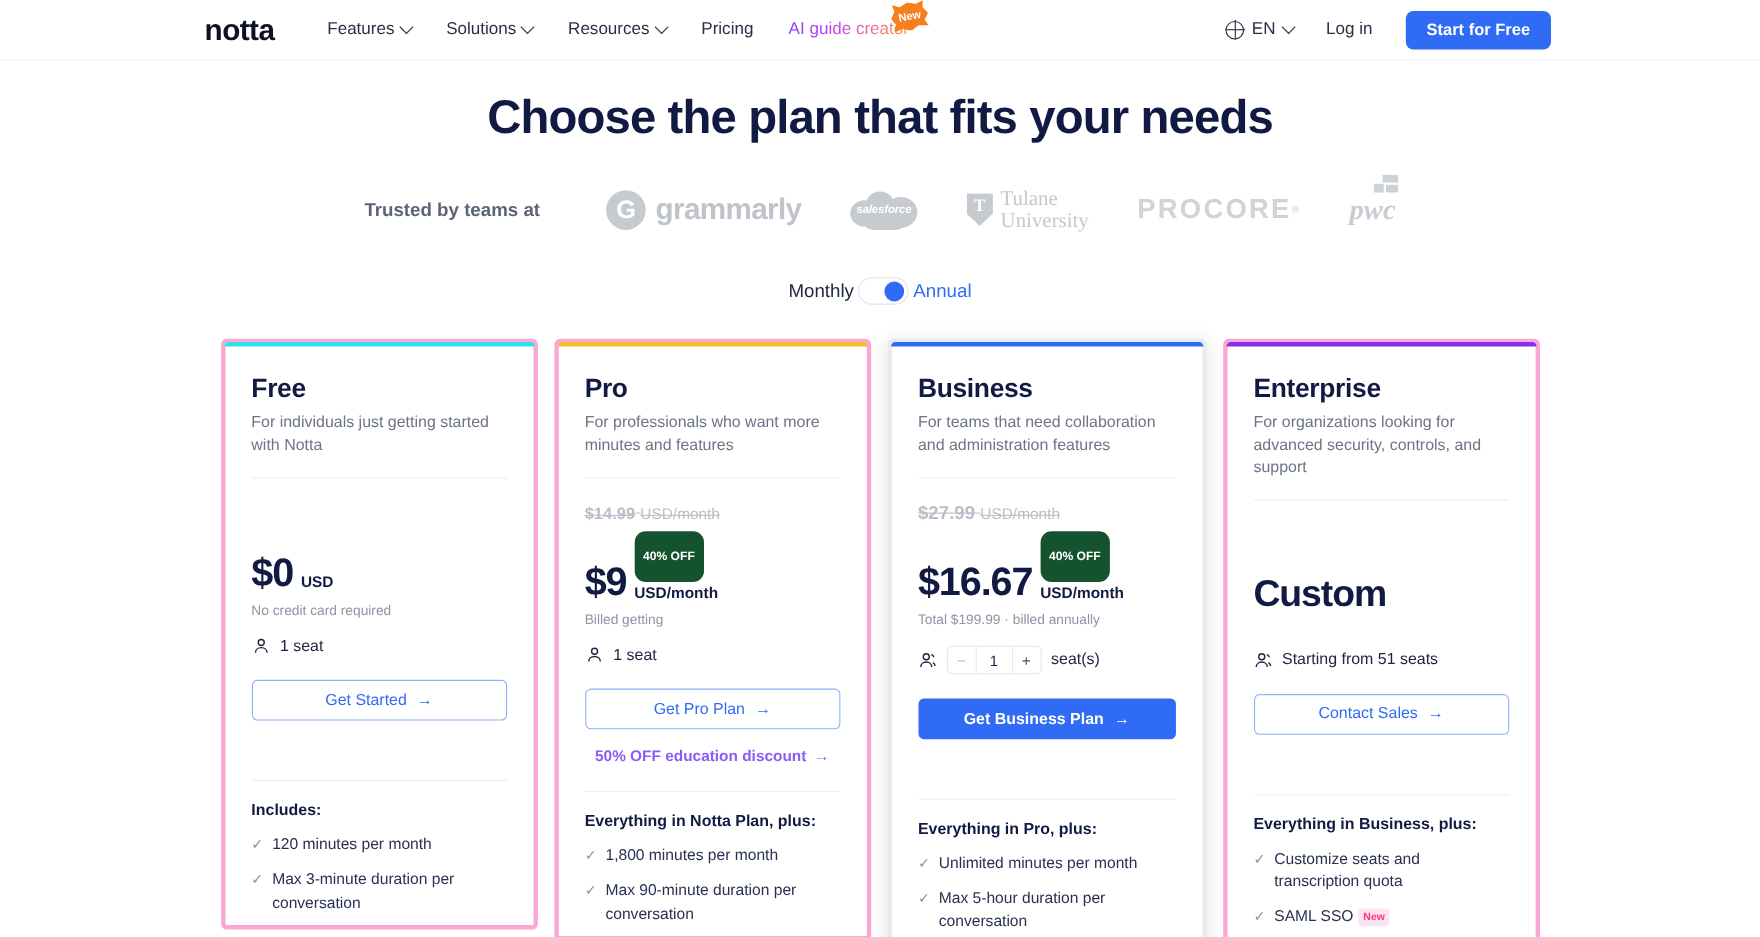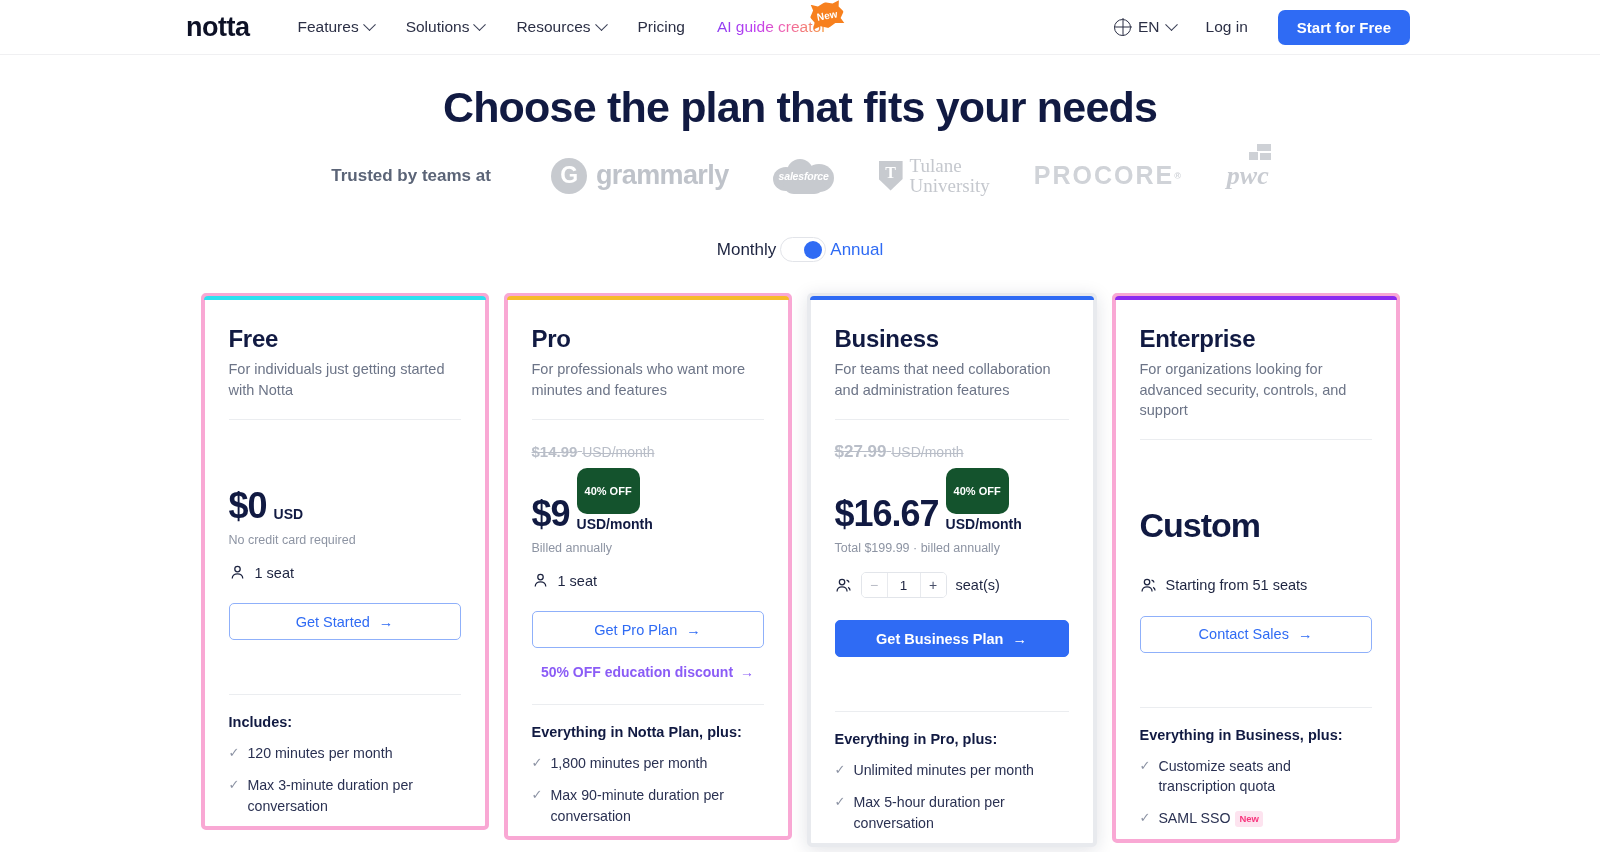--- a/index.html
+++ b/index.html
@@ -59,21 +59,21 @@
     padding: 9px 19px; border-radius: 7px; cursor: pointer; border: none;
     font-family: inherit;
   }
 
   
   .hero-title {
     text-align: center; font-size: 43px; font-weight: 800;
     color: #111a42; letter-spacing: -0.8px; margin-top: 28px;
   }
   .trusted {
-    margin-top: 22px; display: flex; align-items: center; justify-content: center;
+    margin-top: 37px; display: flex; align-items: center; justify-content: center;
     gap: 44px;
   }
   .trusted-label { font-size: 17px; font-weight: 700; color: #5b6477; margin-right: 16px; }
   .logo-item { color: #bfc3ca; display: flex; align-items: center; }
   .lg-grammarly { font-size: 27px; font-weight: 700; letter-spacing:-0.6px; display:flex; align-items:center; gap:9px; }
   .g-circle { width: 36px; height: 36px; border-radius: 50%; background:#c7cacf; position:relative; display:inline-block; }
   .g-circle::after { content:"G"; position:absolute; inset:0; display:flex; align-items:center; justify-content:center;
      color:#fff; font-size:23px; font-weight:700; }
   .lg-salesforce { width: 62px; height: 43px; position: relative; }
   .sf-cloud { position:absolute; background:#c7cacf; border-radius:50%; }
@@ -302,21 +302,21 @@
         <span style="font-size:15px;font-weight:700">$14.99</span>
         <span>USD/month</span>
       </div>
       <div class="price-main">
         <span class="amount">$9</span>
         <span class="unit-wrap">
           <span class="badge-off">40% OFF</span>
           <span class="unit">USD/month</span>
         </span>
       </div>
-      <div class="subnote">Billed annually</div>
+      <div class="subnote">Billed getting</div>
     </div>
     <div class="seat-row">
       <svg class="seat-icon" viewBox="0 0 20 20" fill="none" stroke="#1d2440" stroke-width="1.5">
         <circle cx="10" cy="6" r="3.2"></circle>
           <path d="M3.8 17c0-3.4 2.8-5.5 6.2-5.5s6.2 2.1 6.2 5.5"></path>
       </svg>
       <span>1 seat</span>
     </div>
     <button class="btn">
       <span>Get Pro Plan</span>

